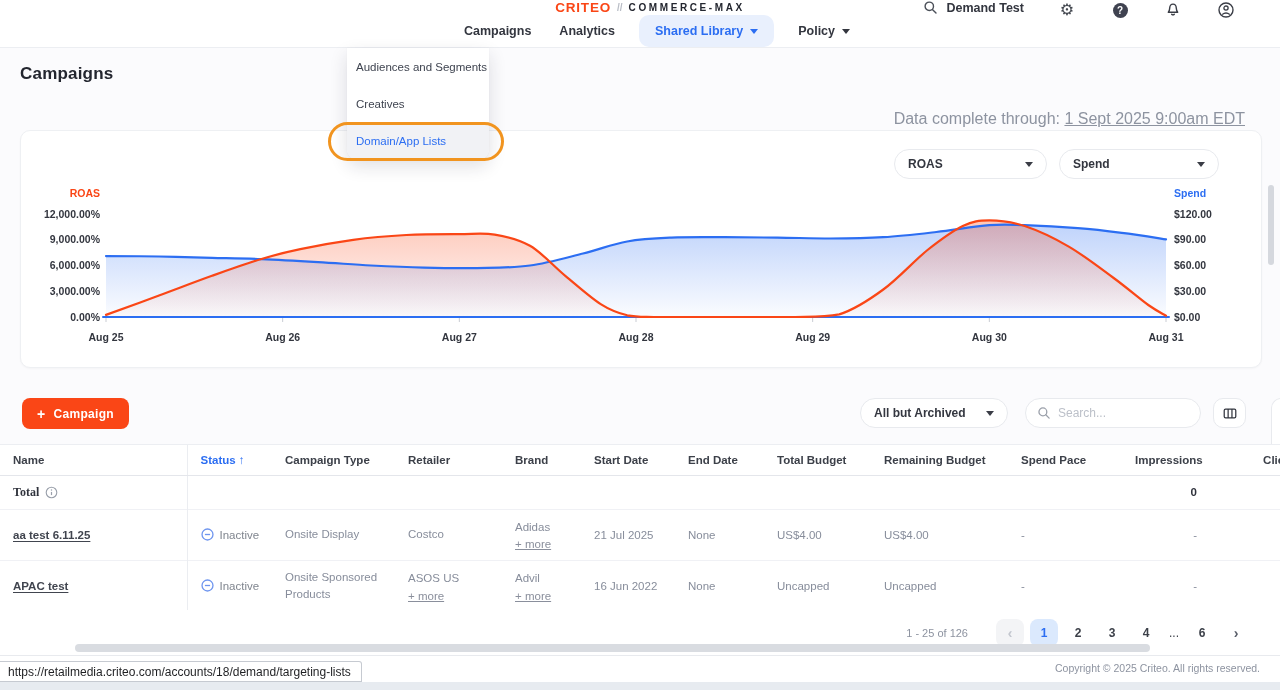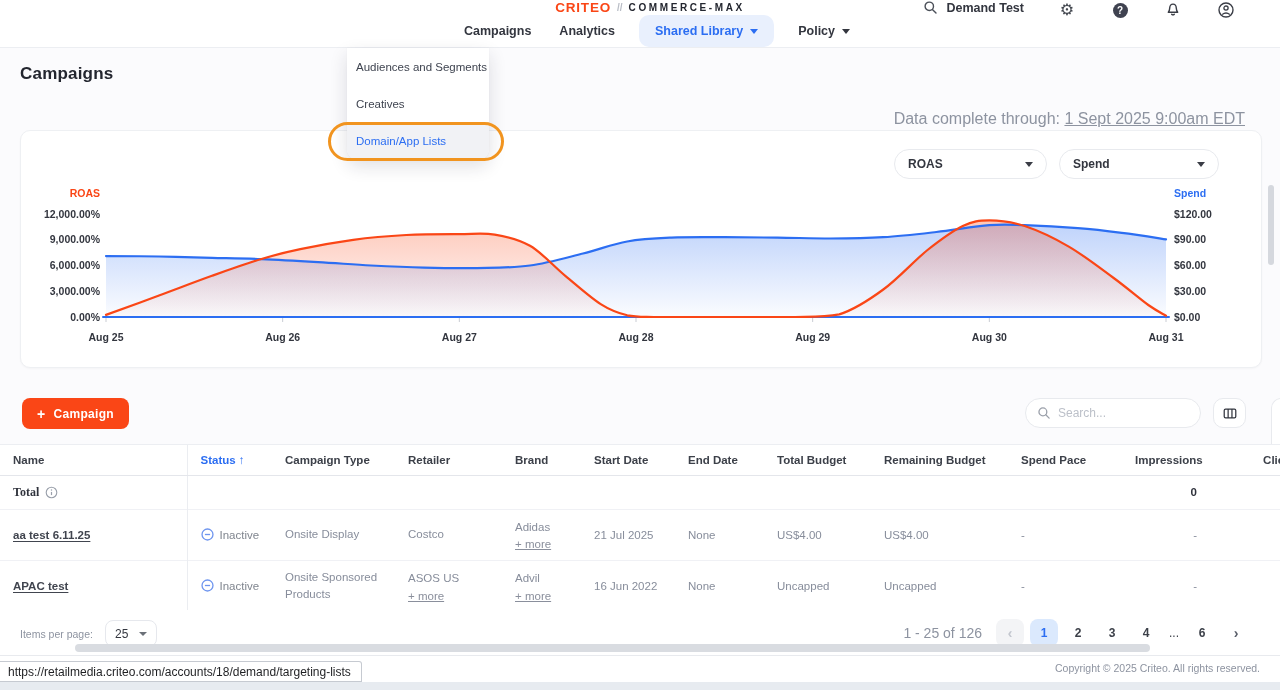--- a/index.html
+++ b/index.html
@@ -99,21 +99,21 @@
 
   
   .bottombar { position:absolute; left:0; top:610px; width:1280px; height:45px; background:#fff; }
   .ipp { position:absolute; left:20px; top:10px; display:flex; align-items:center; gap:12px;
          font-size:10.5px; color:#8d93a0; }
   .ipp-select { width:52px; height:27px; border:1px solid #e6e8ed; border-radius:8px; background:#fff;
                 display:flex; align-items:center; justify-content:space-between; padding:0 9px;
                 font-size:12px; color:#33363f; cursor:pointer; }
   .ipp-select .caret { color:#6b7078; border-top-width:4px; }
   .pager { position:absolute; right:30px; top:9px; display:flex; align-items:center; gap:6px; }
-  .pager-range { font-size:14px; color:#8d93a0; margin-right:8px; }
+  .pager-range { font-size:11px; color:#8d93a0; margin-right:22px; }
   .page-btn { min-width:28px; height:28px; border-radius:8px; display:flex; align-items:center; justify-content:center;
               font-size:12px; font-weight:600; color:#3c4049; cursor:pointer; background:transparent; border:none;
               font-family:inherit; }
   .page-btn.active { background:#dbe9fd; color:#2c6ef2; }
   .page-btn.prev { background:#f3f4f6; color:#c3c7cf; font-size:14px; }
   .page-btn.next { font-size:14px; color:#5a5f6a; }
   .page-ellipsis { width:16px; text-align:center; font-size:12px; color:#3c4049; }
 
   
   .hscroll-thumb { position:absolute; left:75px; top:644px; width:1075px; height:8px; border-radius:4px;
@@ -262,20 +262,24 @@
         <line x1="82" y1="133" x2="1148" y2="133" stroke="#2c6ef2" stroke-width="2" stroke-linecap="round"></line>
         <path d="M85.0,72.1C93.8,72.1 120.3,72.2 138.0,72.5C155.7,72.8 173.9,73.3 191.0,73.8C208.1,74.2 222.8,74.3 240.5,75.1C258.1,75.8 278.7,77.0 297.0,78.1C315.3,79.1 332.3,80.6 350.0,81.5C367.7,82.4 385.3,83.2 403.0,83.6C420.7,84.1 438.3,84.4 456.0,84.1C473.7,83.7 491.3,83.9 509.0,81.5C526.7,79.1 545.8,73.5 562.0,69.5C578.2,65.5 591.4,60.1 606.2,57.5C620.9,54.8 634.1,54.3 650.3,53.6C666.5,52.9 685.7,53.2 703.3,53.2C721.0,53.2 738.7,53.4 756.3,53.6C774.0,53.8 791.7,54.5 809.3,54.5C827.0,54.4 844.7,54.2 862.3,53.2C880.0,52.1 897.7,50.0 915.3,48.0C933.0,46.0 953.6,42.3 968.3,41.2C983.1,40.0 988.9,40.7 1003.7,41.2C1018.4,41.7 1040.5,42.9 1056.7,44.2C1072.9,45.4 1086.1,47.0 1100.8,48.9C1115.6,50.7 1137.6,54.2 1145.0,55.3" fill="none" stroke="#2c6ef2" stroke-width="2.2" stroke-linecap="round"></path>
         <path d="M85.0,130.9C93.8,127.6 120.3,118.1 138.0,111.5C155.7,105.0 173.9,97.9 191.0,91.8C208.1,85.7 225.7,79.4 240.5,75.0C255.2,70.5 264.0,68.4 279.3,65.2C294.6,62.0 314.7,58.1 332.3,55.8C350.0,53.4 367.7,52.0 385.3,51.0C403.0,50.1 423.6,50.2 438.3,50.2C453.1,50.1 461.9,48.7 473.7,50.6C485.4,52.5 497.2,54.9 509.0,61.8C520.8,68.6 532.6,82.1 544.3,91.8C556.1,101.5 569.4,113.5 579.7,120.1C590.0,126.7 597.3,129.1 606.2,131.3C615.0,133.0 616.5,132.7 632.7,133.0C648.9,133.0 679.8,133.0 703.3,133.0C726.9,133.0 754.9,133.0 774.0,133.0C793.1,132.6 803.4,133.0 818.2,130.4C832.9,125.8 847.6,116.3 862.3,105.5C877.1,94.8 893.3,76.6 906.5,66.0C919.8,55.5 931.5,47.0 941.8,42.0C952.1,37.1 958.0,36.4 968.3,36.4C978.6,36.4 990.4,37.7 1003.7,42.0C1016.9,46.4 1033.1,54.0 1047.8,62.6C1062.6,71.2 1078.8,83.8 1092.0,93.5C1105.3,103.2 1118.5,114.6 1127.3,121.0C1136.2,127.3 1142.1,129.9 1145.0,131.7" fill="none" stroke="#fa4616" stroke-width="2.2" stroke-linecap="round"></path>
       </svg>
   </div>
 
   <button class="campaign-btn">
     <span class="plus">+</span>
     <span>Campaign</span>
   </button>
+  <div class="filter-select">
+    <span>All but Archived</span>
+    <span class="caret"></span>
+  </div>
   <div class="search-box">
     <svg width="14" height="14" viewBox="0 0 15 15">
       <circle cx="6.3" cy="6.3" r="4.2" fill="none" stroke="#9ba0aa" stroke-width="1.4"></circle>
       <line x1="9.4" y1="9.4" x2="13" y2="13" stroke="#9ba0aa" stroke-width="1.4" stroke-linecap="round"></line>
     </svg>
     <input type="text" placeholder="Search..." style="">
   </div>
   <div class="columns-btn">
     <svg width="16" height="15" viewBox="0 0 18 16">
       <rect x="2.5" y="3" width="13" height="10" rx="1.5" fill="none" stroke="#33363f" stroke-width="1.4"></rect>
@@ -378,27 +382,20 @@
             <td>Uncapped</td>
             <td>-</td>
             <td class="al-r">-</td>
             <td class="al-r">-</td>
           </tr>
         </tbody>
     </table>
   </div>
 
   <div class="bottombar">
-    <div class="ipp">
-      <span>Items per page:</span>
-      <div class="ipp-select">
-        <span>25</span>
-        <span class="caret"></span>
-      </div>
-    </div>
     <div class="pager">
       <span class="pager-range">1 - 25 of 126</span>
       <button class="page-btn prev">‹</button>
       <span id="page-buttons" style="display:flex;align-items:center;gap:6px;">
           <button class="page-btn active">1</button>
           <button class="page-btn">2</button>
           <button class="page-btn">3</button>
           <button class="page-btn">4</button>
           <span class="page-ellipsis">...</span>
           <button class="page-btn">6</button>

